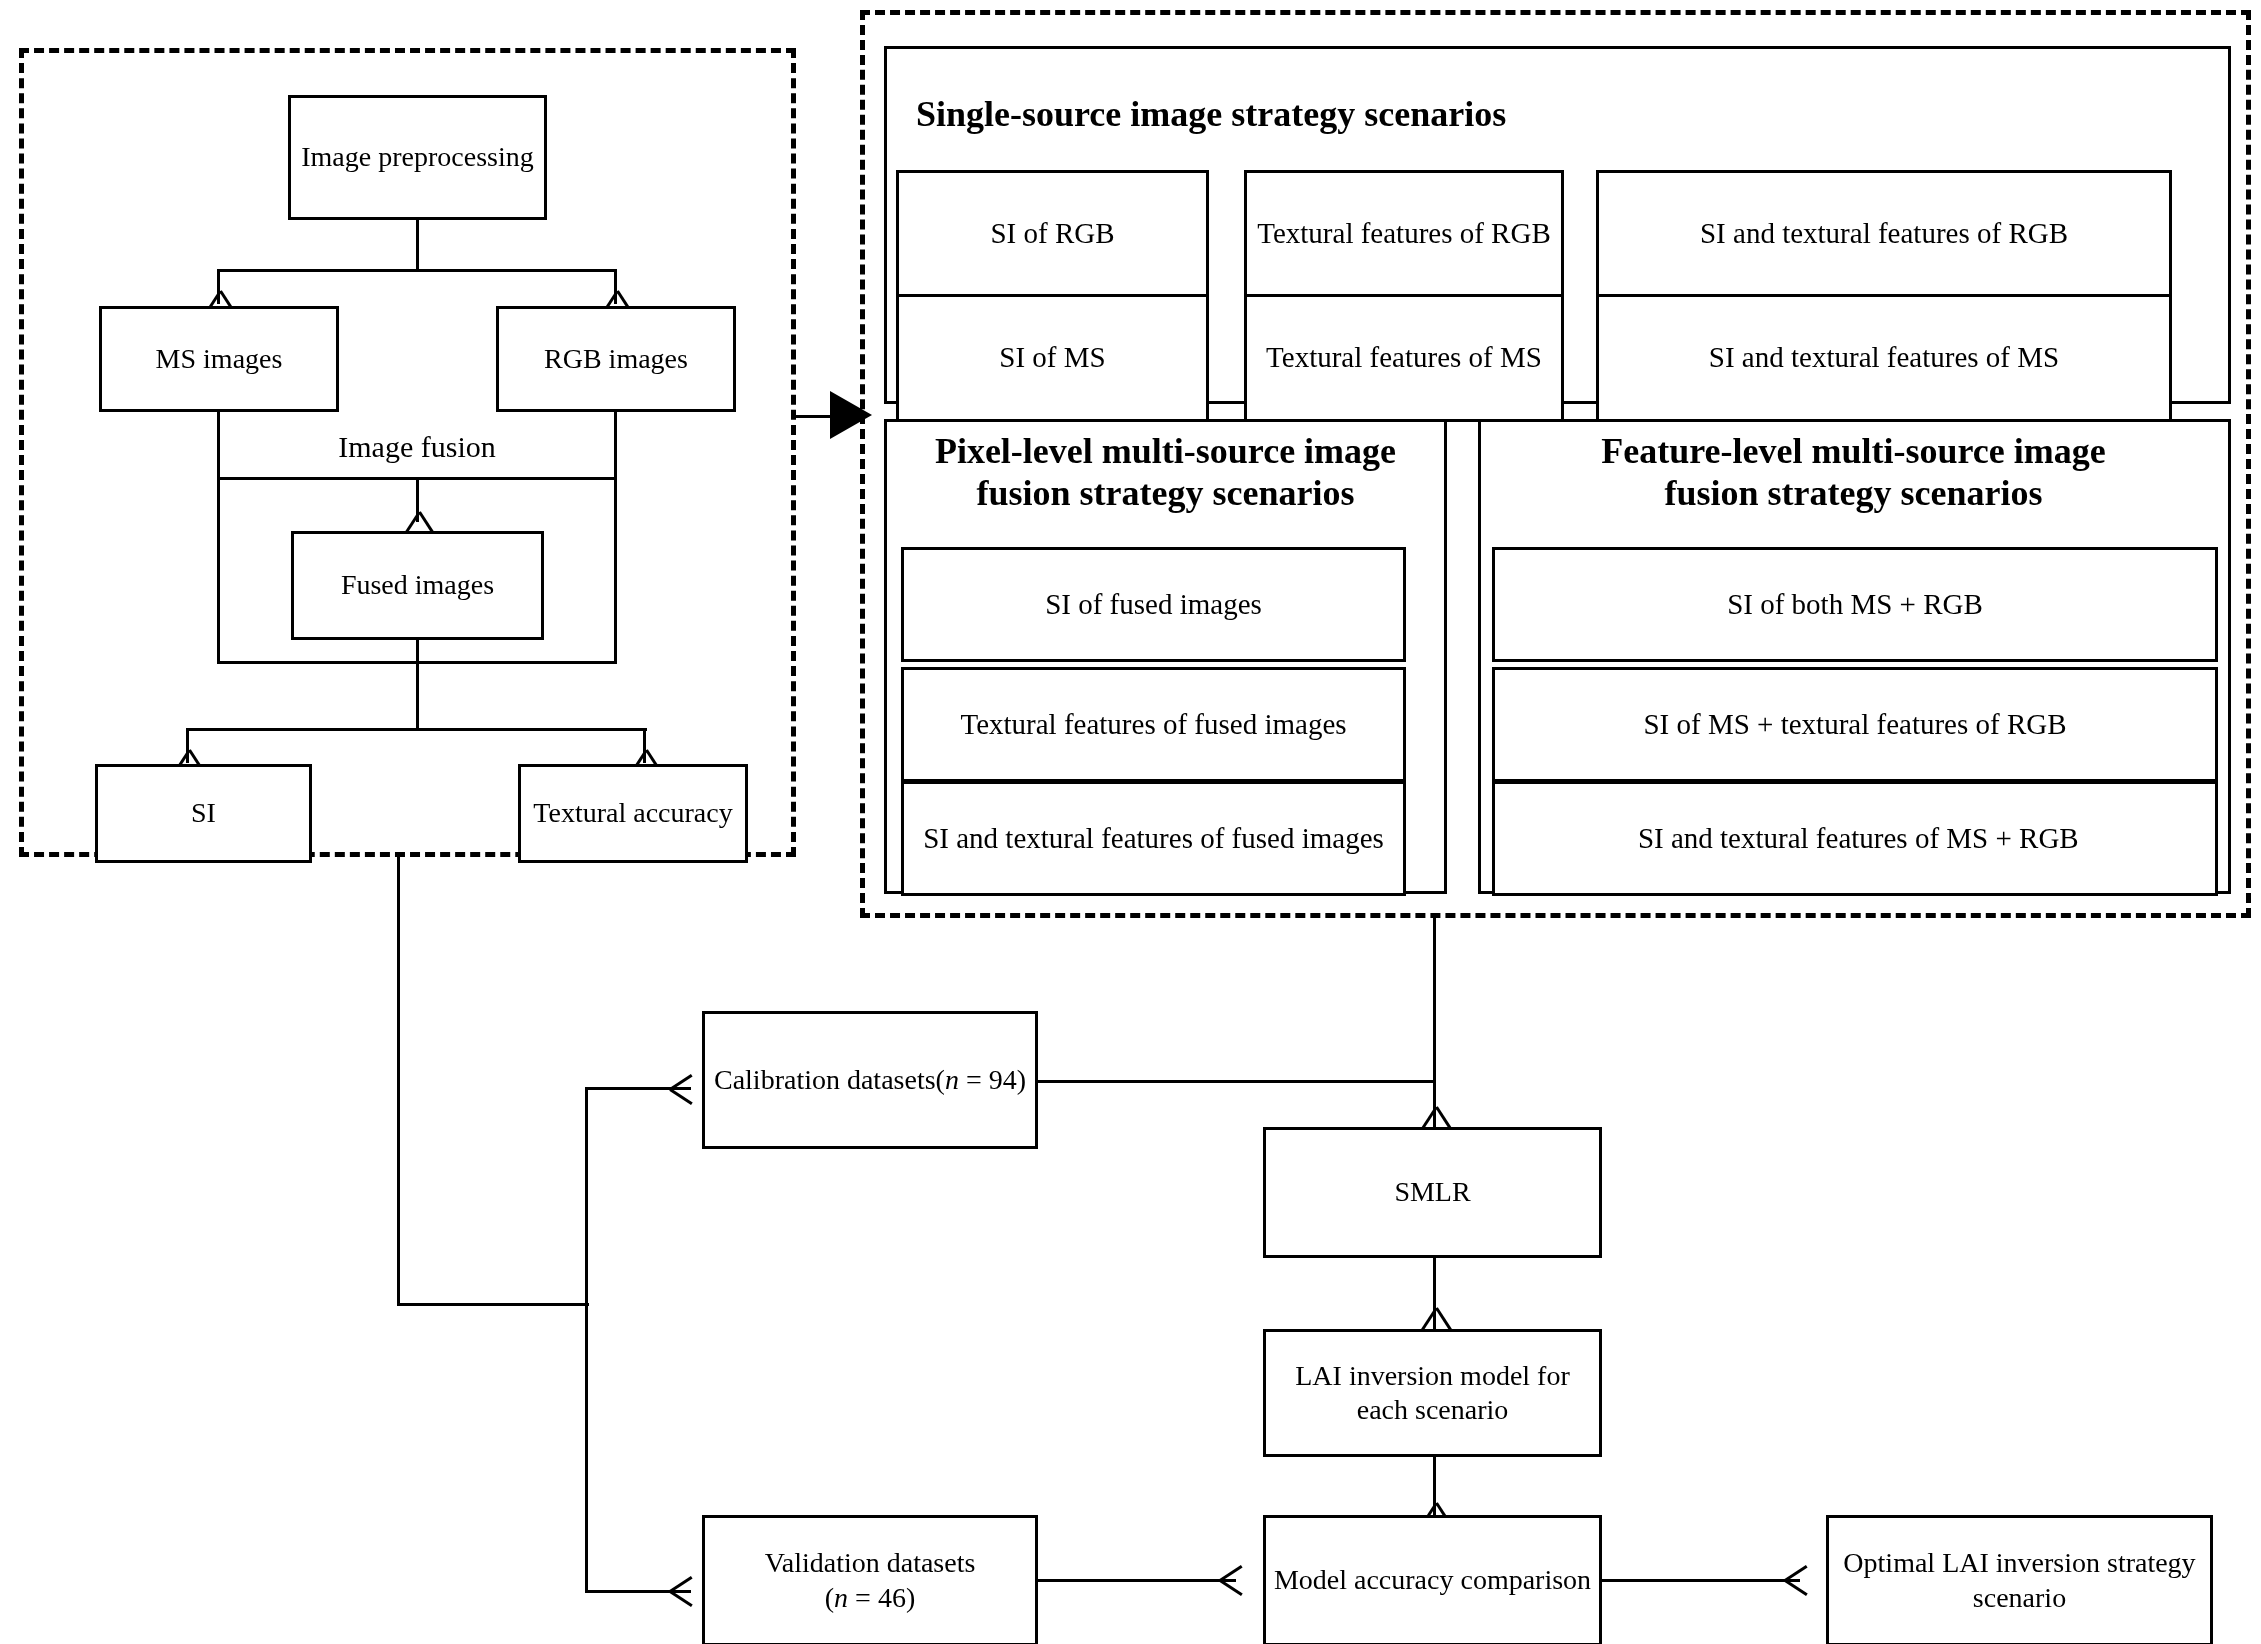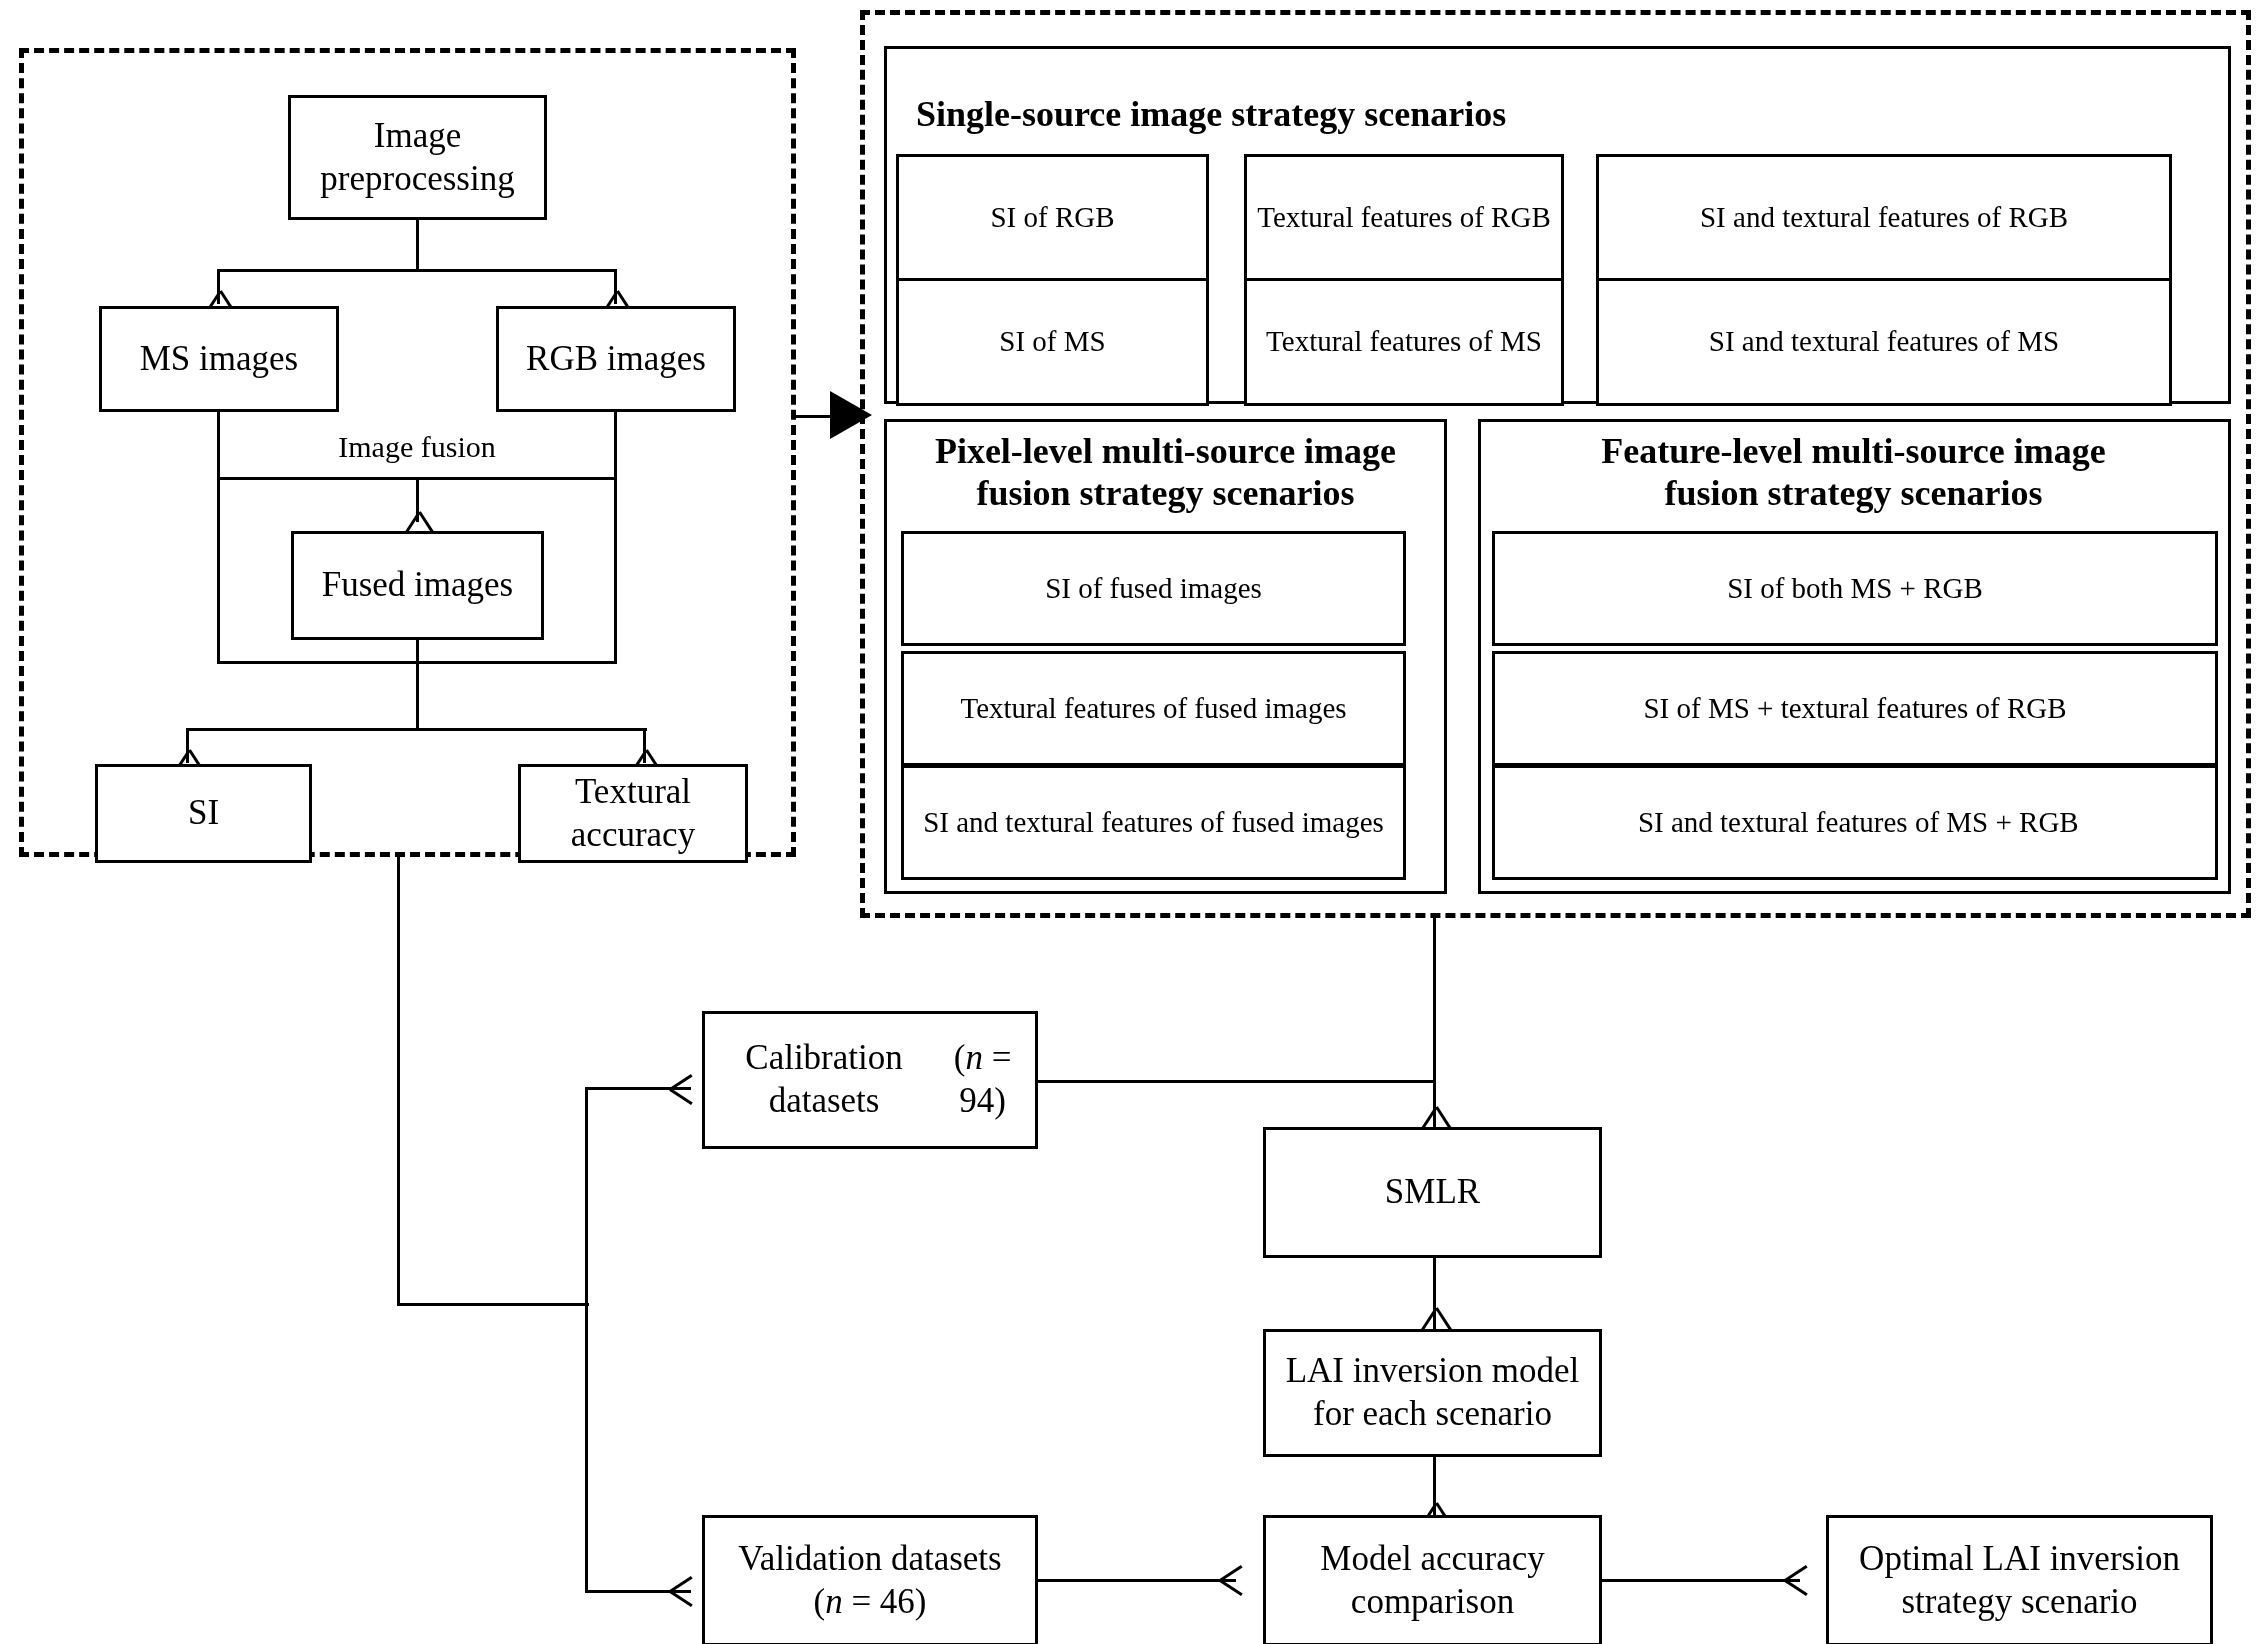--- a/index.html
+++ b/index.html
@@ -22,24 +22,24 @@
   }
 
   
   .node{
     position:absolute;box-sizing:border-box;
     border:3.2px solid #000000;
     background:#ffffff;
     display:flex;align-items:center;justify-content:center;
     text-align:center;
     line-height:1.22;
-    font-size:35px;
+    font-size:28px;
     padding:2.6px 6.4px;
   }
-  .node.small{font-size:29px;}
+  .node.small{font-size:29px;margin-top:16px;}
 
   
   .group-frame{
     position:absolute;box-sizing:border-box;
     border:3.8px solid #000000;
     background:#ffffff;
   }
   .group-title{
     position:absolute;
     font-weight:bold;

